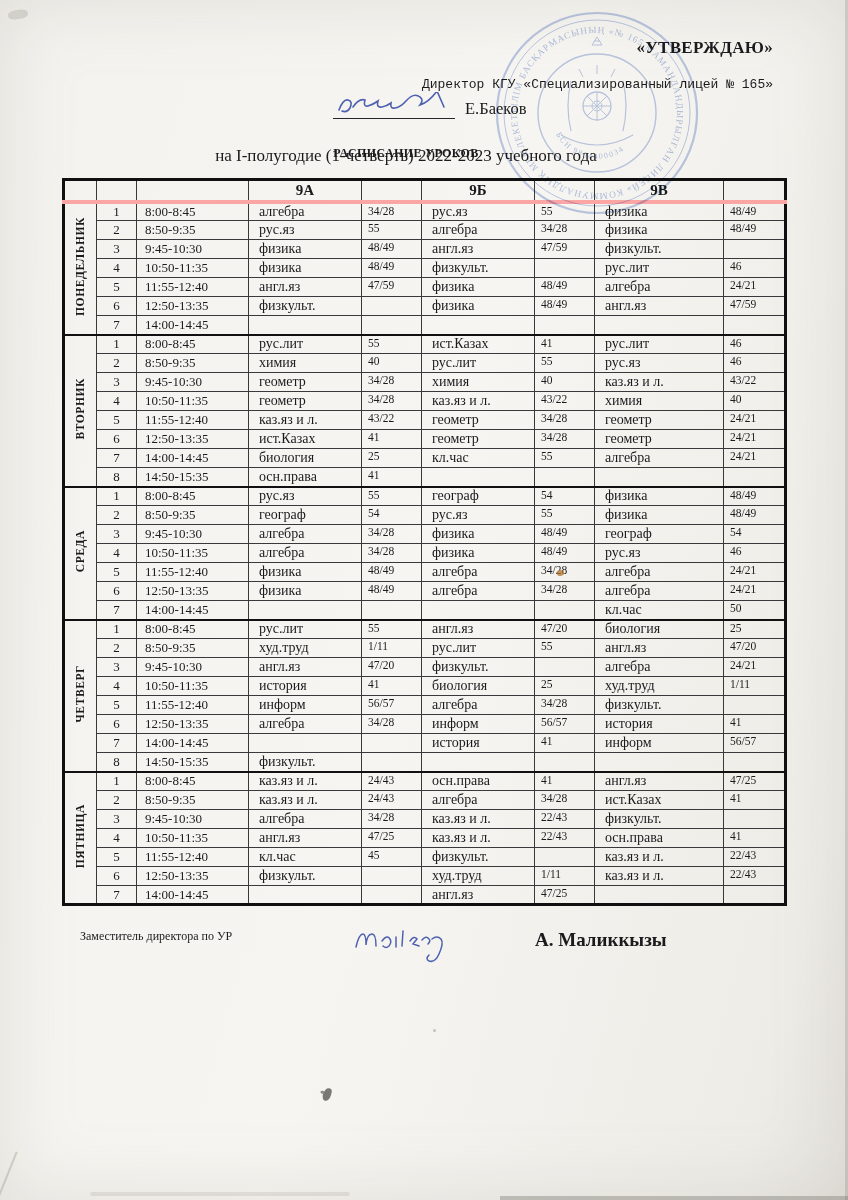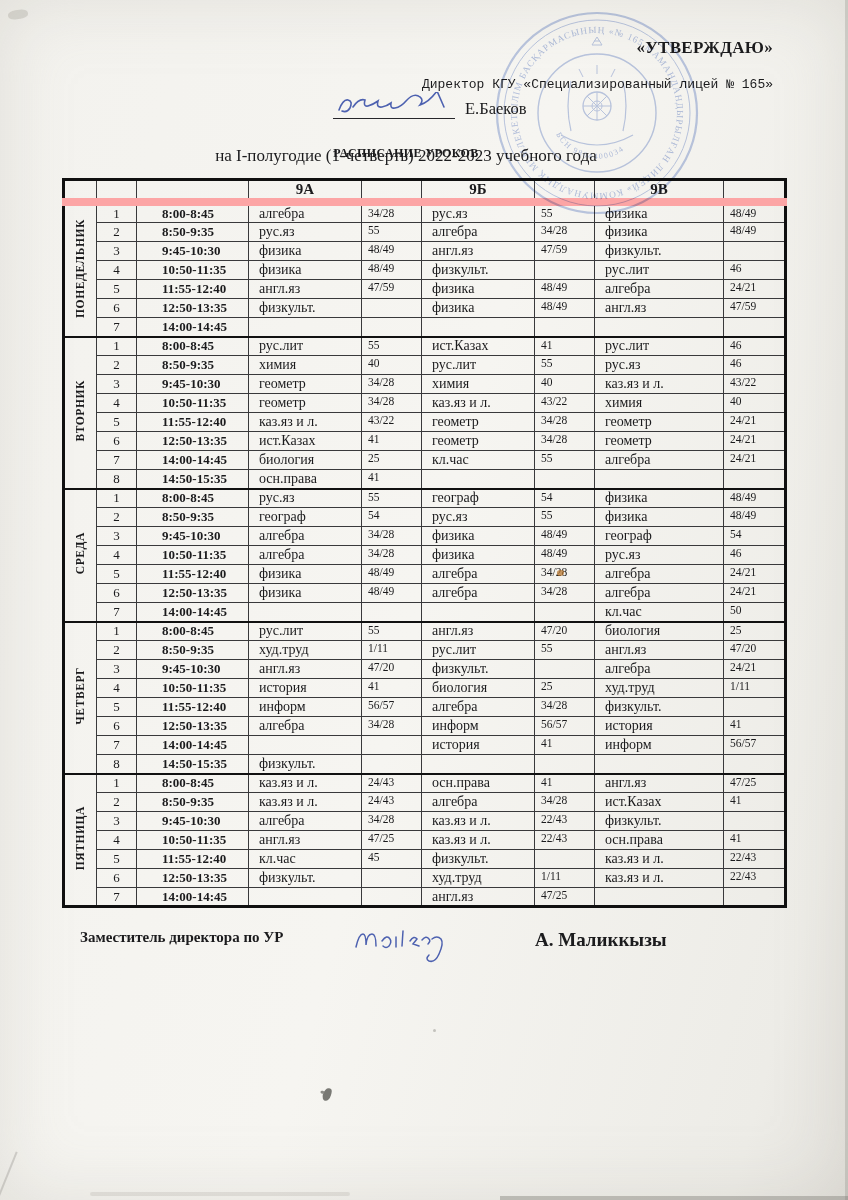--- a/index.html
+++ b/index.html
@@ -32,33 +32,33 @@
   .stamp { position:absolute; left:491px; top:7px; z-index:5; pointer-events:none;
     mix-blend-mode:multiply; opacity:.8; }
 
   
   table.sched { position:absolute; left:62px; top:178px; width:722px; z-index:2;
     border-collapse:collapse; table-layout:fixed; background:transparent; }
   table.sched { border:3px solid #101010; }
   .sched th,.sched td { border:1px solid #39393b; padding:0; overflow:hidden;
     white-space:nowrap; }
   .sched thead tr { height:22px; }
-  .sched thead th { border-bottom:8px solid #fca5a5; font-size:15px; font-weight:bold; }
+  .sched thead th { border-bottom:4px solid #fca5a5; font-size:15px; font-weight:bold; }
   .sched tbody tr { height:19px; }
   tr.day-start td { border-top:2px solid #111; }
   td.day-cell { text-align:center; vertical-align:middle; }
   td.day-cell span { display:inline-block; writing-mode:vertical-rl; transform:rotate(180deg);
     font-weight:bold; font-size:11.5px; letter-spacing:.6px; line-height:1; }
   td.c-num { text-align:center; font-size:13px; }
-  td.c-time { font-weight:bold; font-size:13px; padding-left:25px; }
+  td.c-time { font-weight:normal; font-size:13px; padding-left:8px; }
   td.c-subj { font-size:14px; padding-left:10px; }
   td.c-room { font-size:11.5px; vertical-align:top; padding:1px 0 0 6px; }
 
   
-  .foot-label { position:absolute; left:80px; top:929px; font-weight:bold; font-size:15px; z-index:2; }
+  .foot-label { position:absolute; left:80px; top:929px; font-weight:normal; font-size:12px; z-index:2; }
   .foot-sig { position:absolute; left:350px; top:923px; z-index:2; }
   .foot-name { position:absolute; left:535px; top:929px; font-weight:bold; font-size:19px; z-index:2; }
 
   
   .art { position:absolute; pointer-events:none; }
   .art-speck1 { left:323px; top:1088px; width:8px; height:13px; background:#50504b;
     border-radius:60% 35% 55% 45%; opacity:.75; transform:rotate(15deg); }
   .art-speck1::after { content:""; position:absolute; left:-3px; top:4px; width:4px; height:3px;
     background:#6a6a64; border-radius:50%; }
   .art-dot1 { left:433px; top:1029px; width:3px; height:3px; background:#7b7a74;

